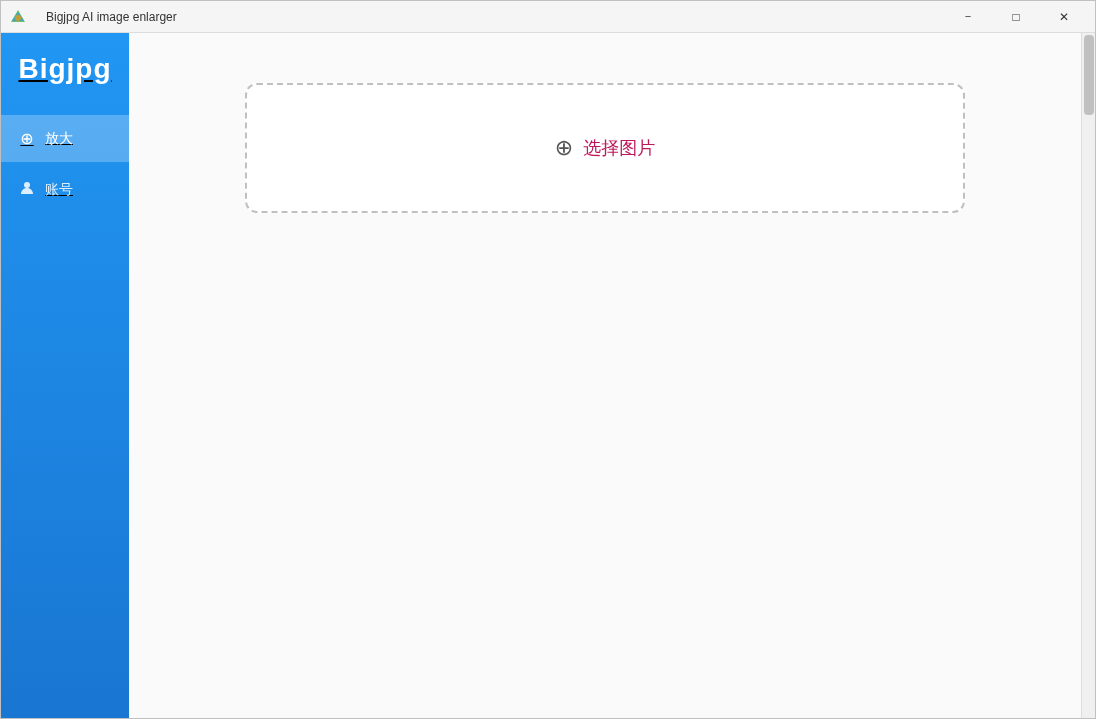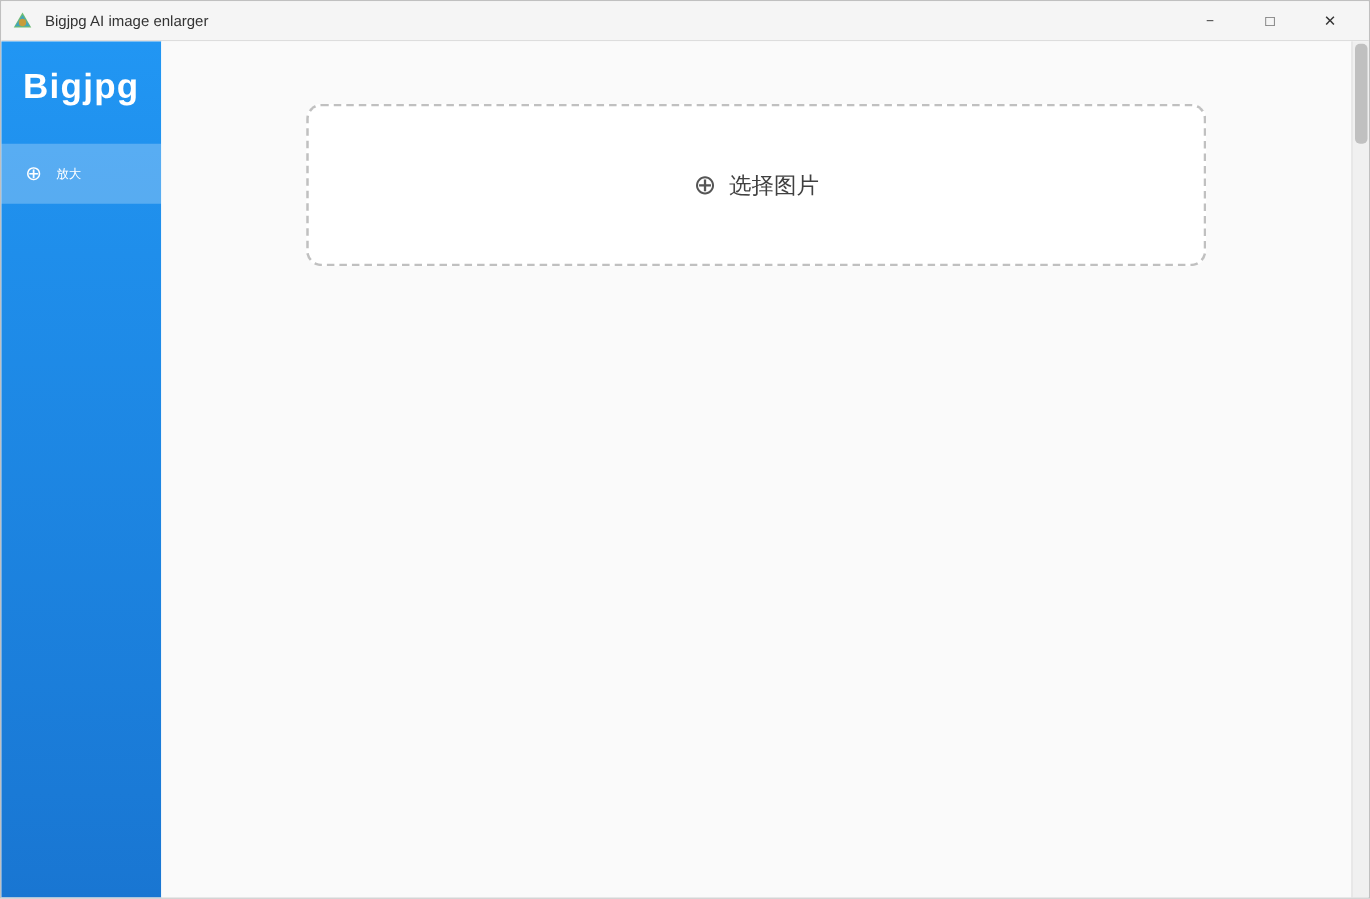--- a/index.html
+++ b/index.html
@@ -34,21 +34,21 @@
       align-items: center;
       justify-content: space-between;
       padding: 0 8px;
       flex-shrink: 0;
       user-select: none;
     }
 
     .titlebar-left {
       display: flex;
       align-items: center;
-      gap: 9px;
+      gap: 19px;
     }
 
     .titlebar-icon {
       width: 18px;
       height: 18px;
     }
 
     .titlebar-title {
       font-size: 12px;
       color: #333;
@@ -80,20 +80,21 @@
     }
 
     .sidebar {
       width: 128px;
       background: linear-gradient(180deg, #2196F3 0%, #1976D2 100%);
       display: flex;
       flex-direction: column;
       align-items: center;
       padding-top: 20px;
       flex-shrink: 0;
+      text-decoration: underline;
     }
 
     .sidebar-logo {
       font-size: 28px;
       font-weight: bold;
       color: white;
       margin-bottom: 30px;
       letter-spacing: 1px;
     }
 
@@ -122,21 +123,21 @@
       color: white;
     }
 
     .sidebar-item-icon {
       font-size: 16px;
       width: 20px;
       text-align: center;
     }
 
     .sidebar-item-label {
-      font-size: 10px;
+      font-size: 14px;
     }
 
     .content-area {
       flex: 1;
       background: #fafafa;
       display: flex;
       align-items: flex-start;
       justify-content: center;
       padding: 50px 40px;
       position: relative;
@@ -181,21 +182,21 @@
     }
 
     .upload-plus-icon {
       font-size: 22px;
       color: #555;
       line-height: 1;
     }
 
     .upload-text {
       font-size: 18px;
-      color: #404040;
+      color: #be185d;
       text-align: center;
     }
   </style>
 </head>
 <body>
 
 <div class="window">
 
   <div class="titlebar">
     <div class="titlebar-left">
@@ -219,20 +220,29 @@
     <div class="sidebar">
       <div class="sidebar-logo">Bigjpg</div>
 
       <nav class="sidebar-nav">
 
         <div class="sidebar-item active">
           <span class="sidebar-item-icon">⊕</span>
           <span class="sidebar-item-label">放大</span>
         </div>
 
+        <div class="sidebar-item">
+          <span class="sidebar-item-icon">
+            <svg width="16" height="16" viewBox="0 0 16 16" fill="rgba(255,255,255,0.85)">
+              <circle cx="8" cy="5" r="3"></circle>
+              <path d="M2 14c0-3.3 2.7-6 6-6s6 2.7 6 6"></path>
+            </svg>
+          </span>
+          <span class="sidebar-item-label">账号</span>
+        </div>
 
 
       </nav>
     </div>
 
     <div class="content-area">
       <div class="upload-zone">
         <div class="upload-zone-content">
           <span class="upload-plus-icon">⊕</span>
           <span class="upload-text">选择图片</span>

